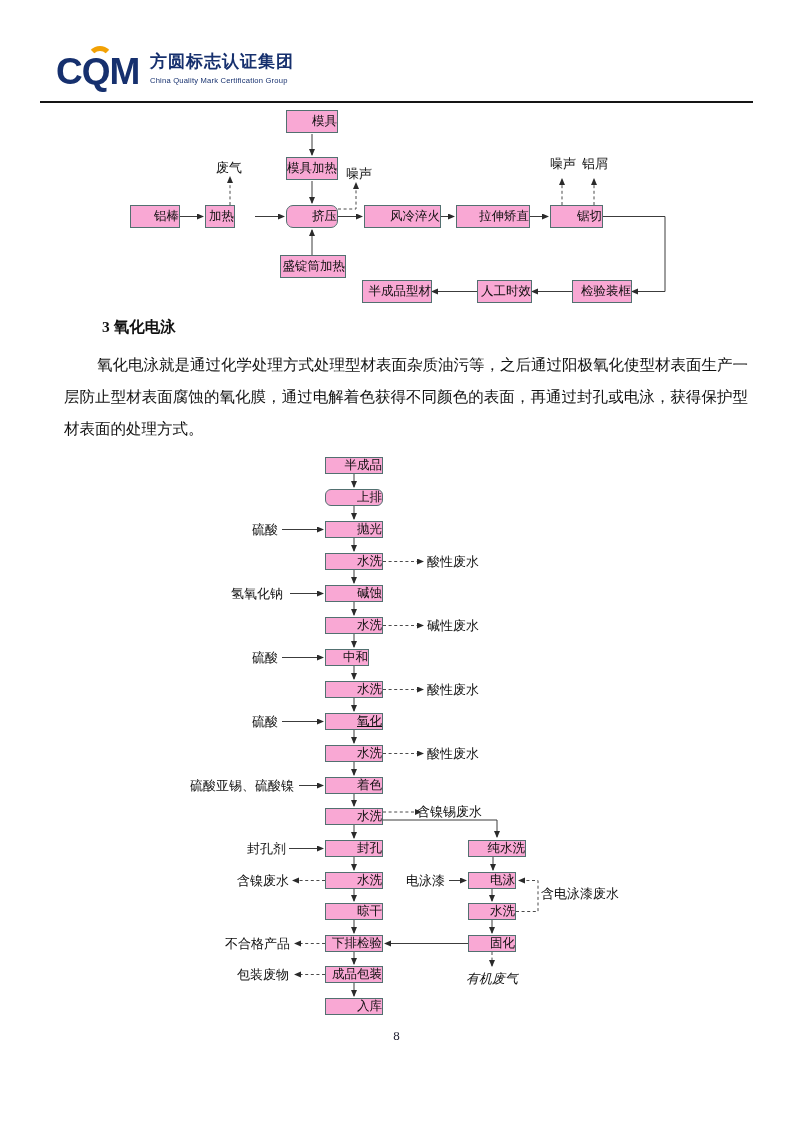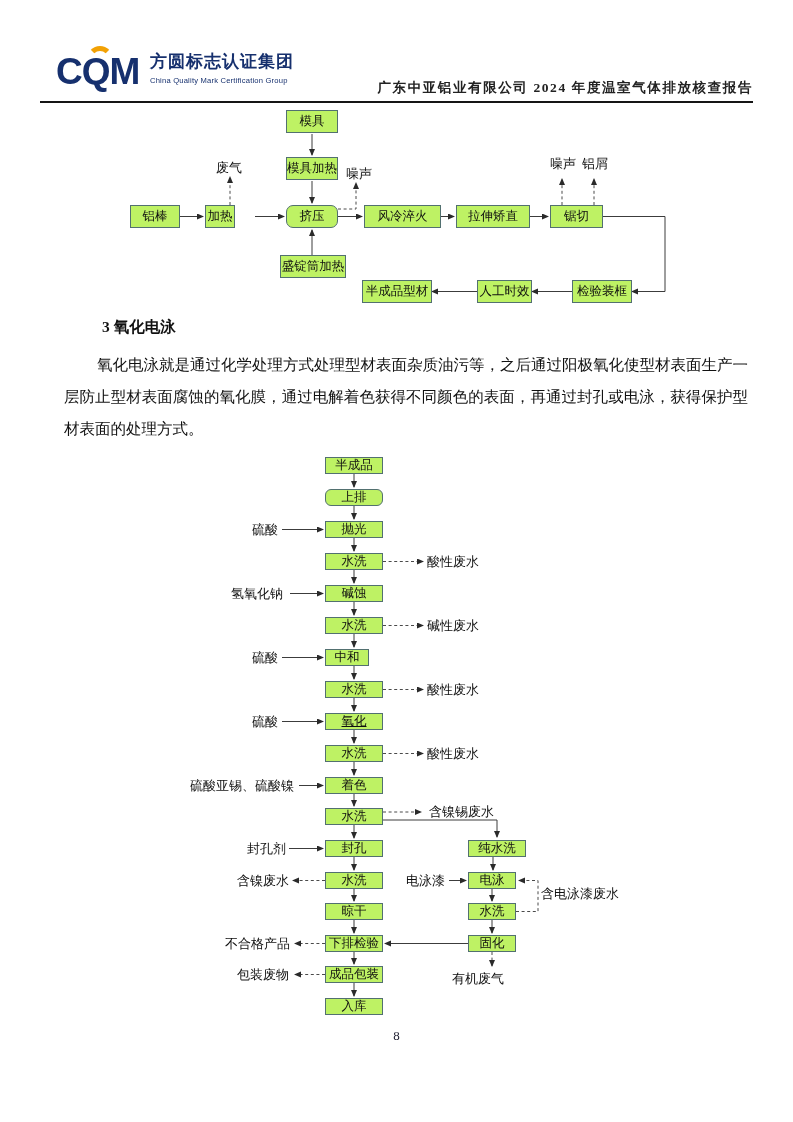--- a/index.html
+++ b/index.html
@@ -18,42 +18,41 @@
   .doc-title{position:absolute;right:40px;top:79px;font-size:13.5px;font-weight:600;letter-spacing:1.6px;color:#222;white-space:nowrap;}
   .header-rule{position:absolute;left:40px;right:40px;top:101px;border-top:2px solid #151515;}
   
   .sec-heading{position:absolute;left:102px;top:317px;font-size:15.5px;font-weight:700;color:#111;}
   .sec-para{position:absolute;left:64px;top:349px;width:684px;font-size:15.5px;line-height:32px;
             text-align:justify;text-indent:33px;color:#111;}
   .page-num{position:absolute;left:0;right:0;top:1028px;text-align:center;font-size:13px;color:#223;}
   
   .flow{position:absolute;}
   .flow svg{position:absolute;left:0;top:0;}
-  .fnode{position:absolute;box-sizing:border-box;background:#bef264;border:1px solid #527070;
-         text-align:center;font-size:12.5px;color:#101010;white-space:nowrap;overflow:hidden;}
+  .fnode{position:absolute;box-sizing:border-box;background:#f9a8d4;border:1px solid #527070;
+         text-align:right;font-size:12.5px;color:#101010;white-space:nowrap;overflow:hidden;}
   .f1 .fnode{height:23px;line-height:21px;}
   .f2 .fnode{height:17px;line-height:15px;}
   .flabel{position:absolute;font-size:13px;color:#101010;white-space:nowrap;line-height:14px;}
   .ln{stroke:#3c3c3c;stroke-width:1;fill:none;}
   .ld{stroke:#4a4a4a;stroke-width:1;fill:none;stroke-dasharray:3,2.6;}
 </style>
 </head>
 <body>
 
 <div class="page">
 
   <div class="logo">
     <div class="logo-arc"></div>
     <div class="logo-cqm">CQM</div>
     <div class="logo-txt">
       <div class="logo-cn">方圆标志认证集团</div>
       <div class="logo-en">China Quality Mark Certification Group</div>
     </div>
   </div>
-  <div class="doc-title">广东中亚铝业有限公司 2024 年度温室气体排放核查报告</div>
   <div class="header-rule"></div>
 
   <div class="flow f1" style="left:110px;top:105px;width:570px;height:210px;">
     <svg width="570" height="210" viewBox="0 0 570 210">
       <defs>
         <marker id="a1" markerWidth="7" markerHeight="7" refX="6" refY="3" orient="auto">
           <path d="M0,0 L7,3 L0,6 Z" fill="#2a2a2a"></path>
         </marker>
       </defs>
       <path class="ln" marker-end="url(#a1)" d="M202 29 V50"></path>
@@ -168,22 +167,22 @@
     <div class="flabel" style="left:67px;top:201px;">硫酸</div>
     <div class="flabel" style="left:67px;top:265px;">硫酸</div>
     <div class="flabel" style="left:5px;top:329px;">硫酸亚锡、硫酸镍</div>
     <div class="flabel" style="left:62px;top:392px;">封孔剂</div>
     <div class="flabel" style="left:221px;top:424px;">电泳漆</div>
 
     <div class="flabel" style="left:242px;top:105px;">酸性废水</div>
     <div class="flabel" style="left:242px;top:169px;">碱性废水</div>
     <div class="flabel" style="left:242px;top:233px;">酸性废水</div>
     <div class="flabel" style="left:242px;top:297px;">酸性废水</div>
-    <div class="flabel" style="left:244px;top:355px;">含镍锡废水</div>
+    <div class="flabel" style="left:232px;top:355px;">含镍锡废水</div>
     <div class="flabel" style="left:52px;top:424px;">含镍废水</div>
     <div class="flabel" style="left:40px;top:487px;">不合格产品</div>
     <div class="flabel" style="left:52px;top:518px;">包装废物</div>
     <div class="flabel" style="left:356px;top:437px;">含电泳漆废水</div>
-    <div class="flabel" style="left:267px;top:522px;">有机废气</div>
+    <div class="flabel" style="left:281px;top:522px;font-style:italic;">有机废气</div>
   </div>
 
   <div class="page-num">8</div>
 </div>
 
 </body></html>

